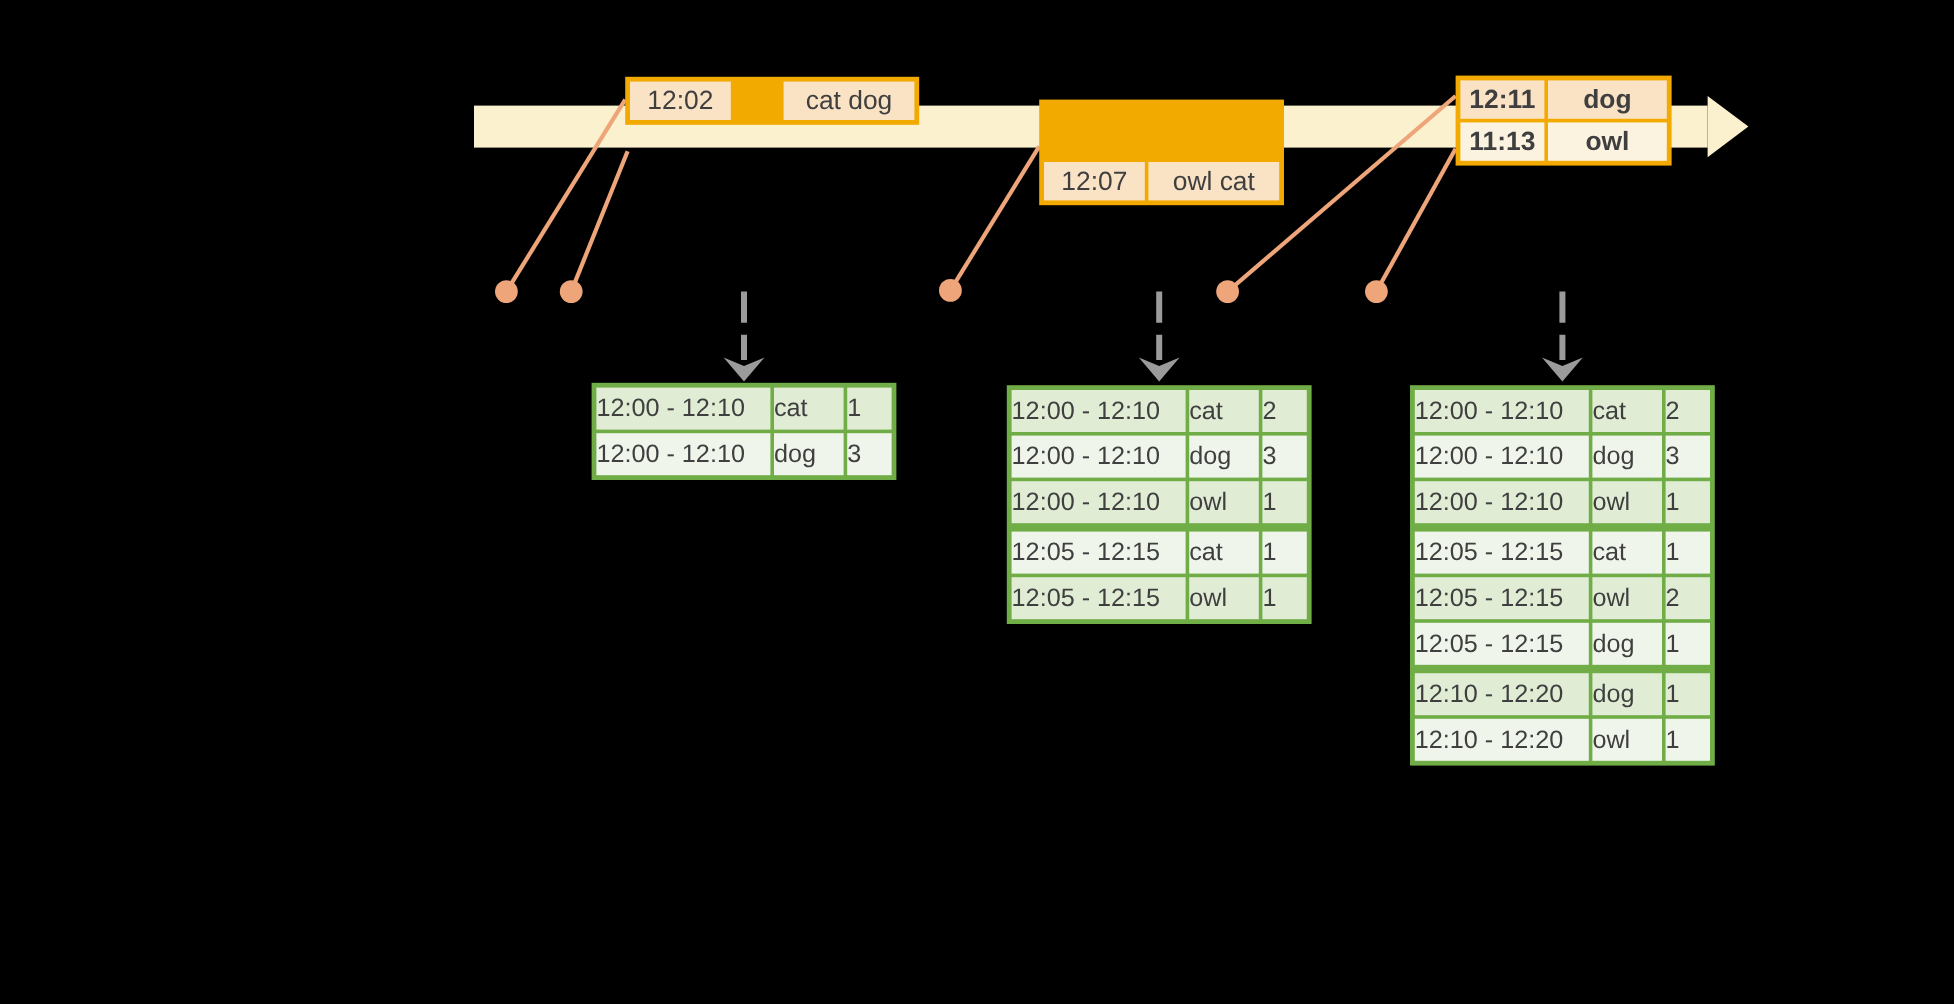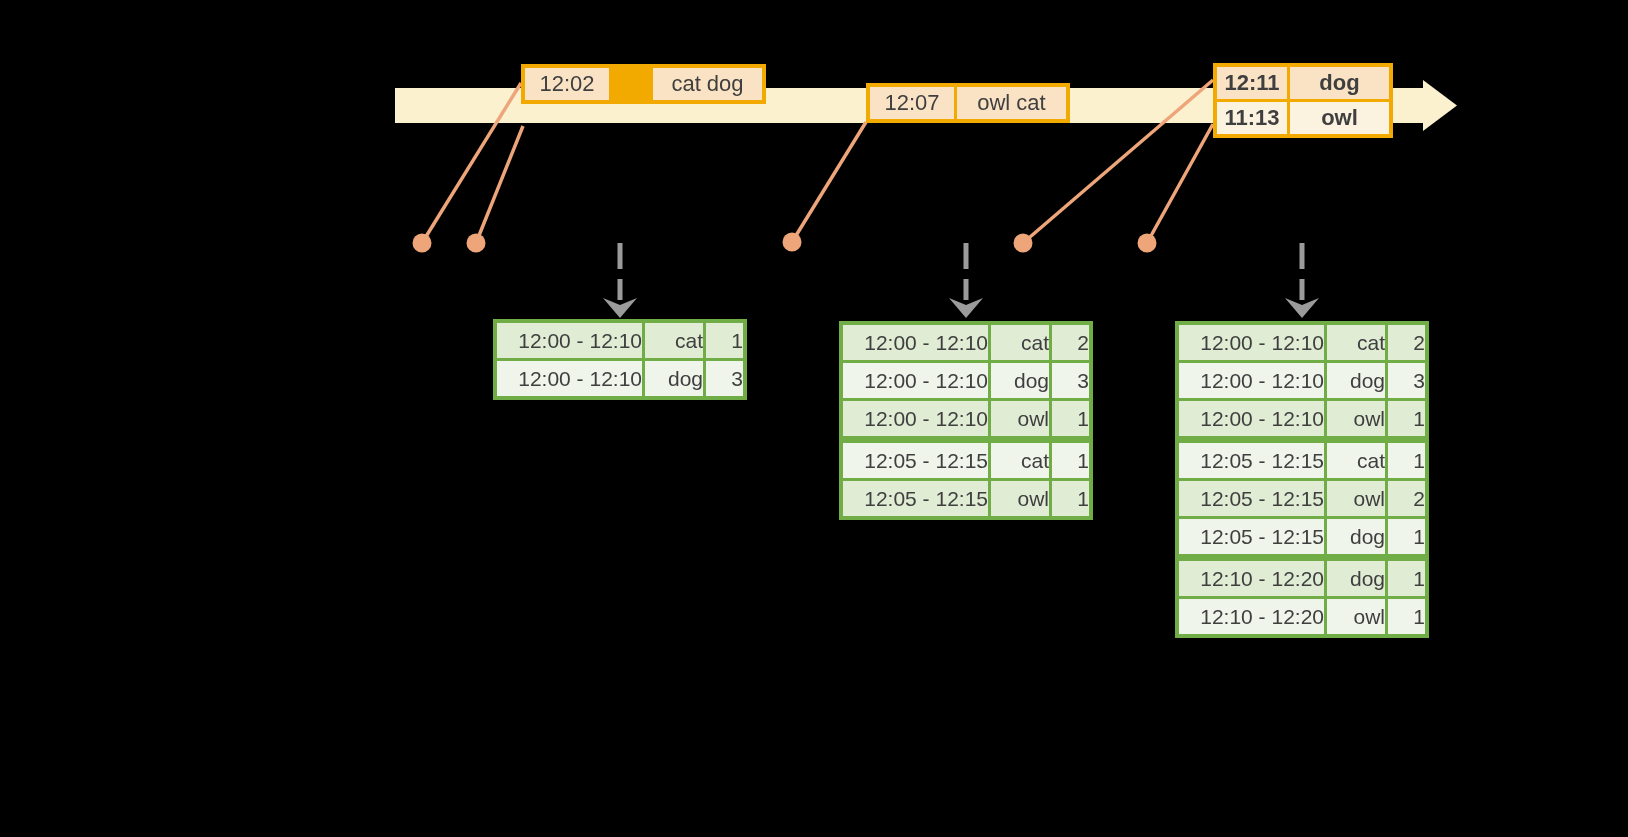--- a/index.html
+++ b/index.html
@@ -37,35 +37,35 @@
   .event-table .row{display:grid;gap:3px;margin-top:3px;}
   .event-table .row:nth-of-type(1){margin-top:0;}
   .event-table .cell{
     height:32px;line-height:32px;text-align:center;white-space:nowrap;
     background:var(--orange-row-light);
   }
   .event-table .row:nth-of-type(odd) .cell{background:var(--orange-row-dark);}
   #event-table-1{left:521px;top:64px;}
   #event-table-1 .row{grid-template-columns:84px 109px;gap:44px;}
   #event-table-2{left:866px;top:83px;}
-  #event-table-2 .row{grid-template-columns:84px 109px;}
+  #event-table-2 .row{grid-template-columns:84px 109px;margin-top:48px;}
   #event-table-3{left:1213px;top:63px;font-weight:bold;}
   #event-table-3 .row{grid-template-columns:70px 99px;}
 
   
   .result-table{
     position:absolute;z-index:2;
     background:var(--green-border);
     padding:4px;font-size:21px;
   }
   .result-table .row{display:grid;grid-template-columns:145px 58px 37px;gap:3px;margin-top:3px;}
   .result-table .row:nth-of-type(1){margin-top:0;}
   .result-table .row.group-start{margin-top:7px;}
   .result-table .cell{
-    height:35px;line-height:35px;text-align:right;white-space:nowrap;
+    height:35px;line-height:35px;text-align:left;white-space:nowrap;
     background:var(--green-row-light);
   }
   .result-table .row:nth-of-type(odd) .cell{background:var(--green-row-dark);}
   #result-table-1{left:493px;top:319px;}
   #result-table-2{left:839px;top:321px;}
   #result-table-3{left:1175px;top:321px;}
 </style>
 </head>
 <body>
 

